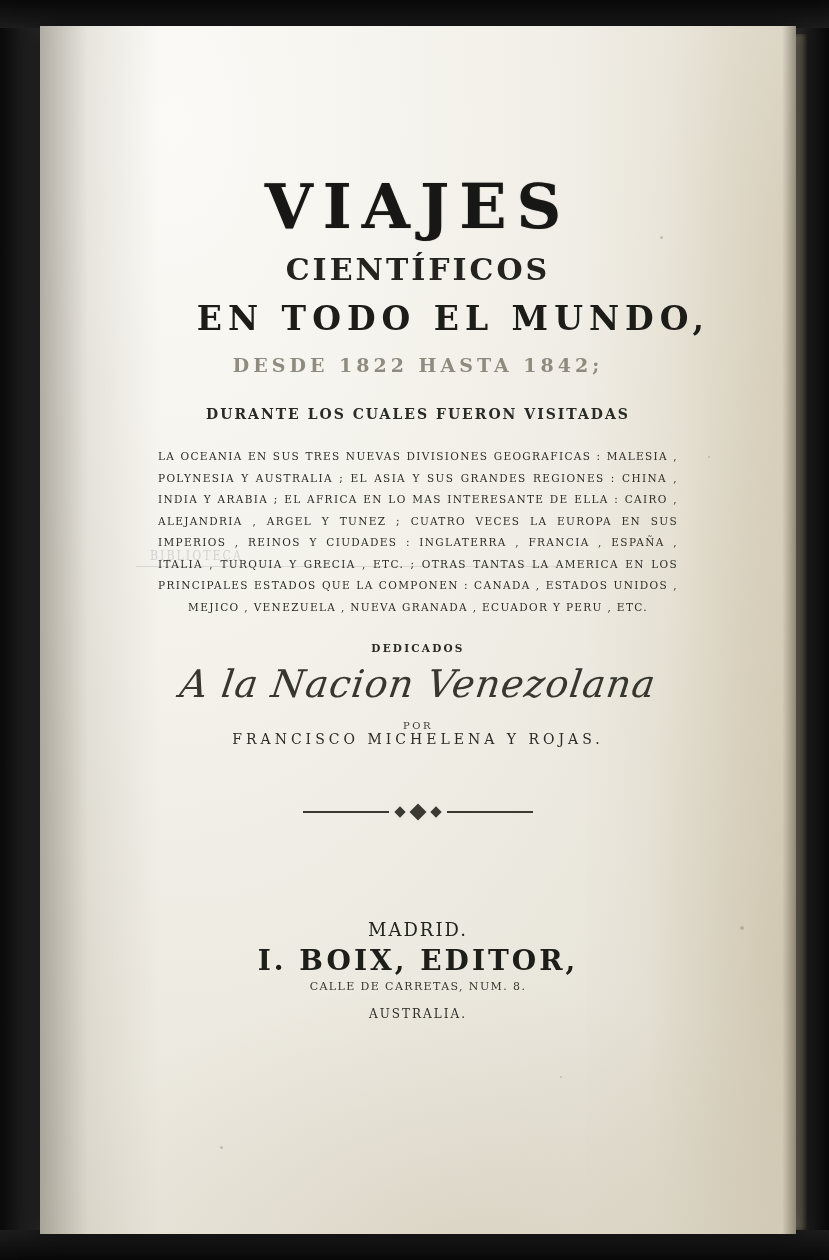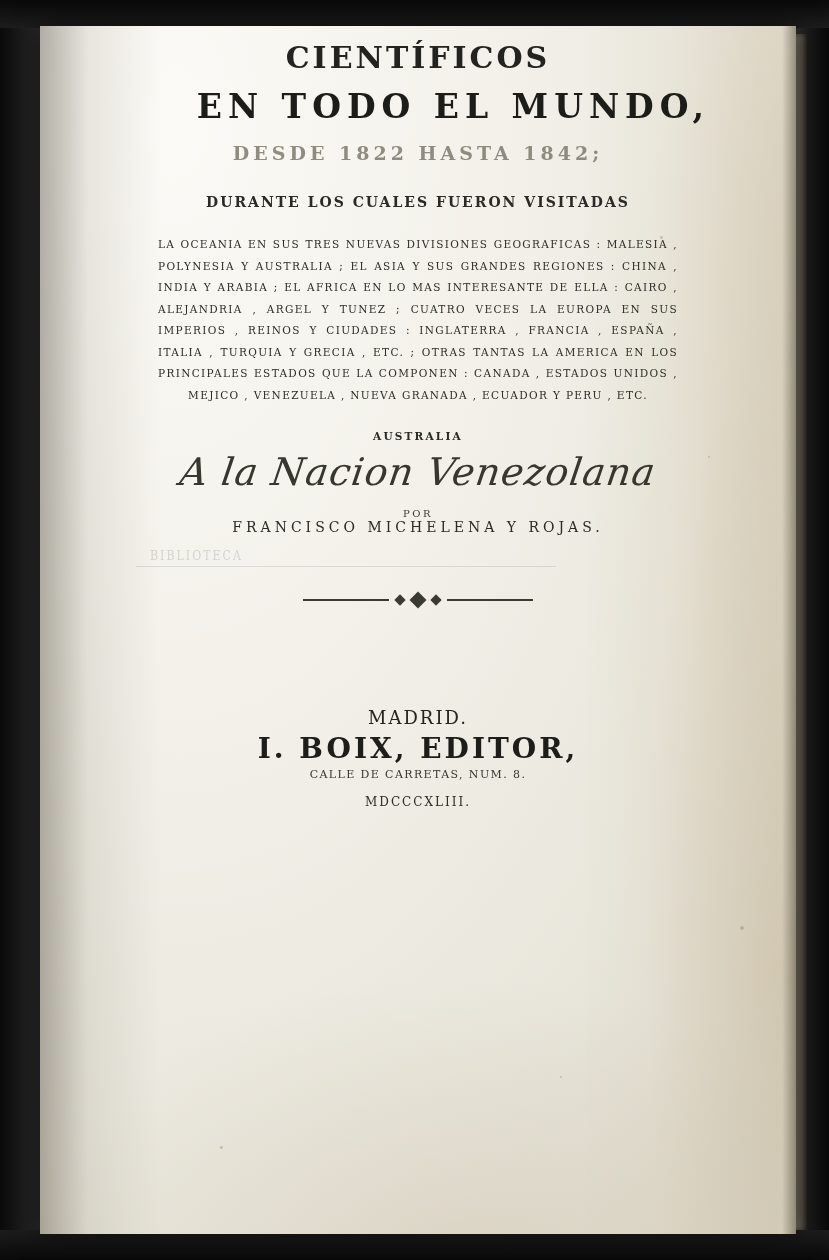--- a/index.html
+++ b/index.html
@@ -320,43 +320,44 @@
     <div class="ghost-stamp">BIBLIOTECA</div>
 
     <div class="speck" style="left:620px; top:210px; width:3px; height:3px;"></div>
     <div class="speck" style="left:668px; top:430px; width:2px; height:2px;"></div>
     <div class="speck" style="left:700px; top:900px; width:4px; height:4px;"></div>
     <div class="speck" style="left:520px; top:1050px; width:2px; height:2px;"></div>
     <div class="speck" style="left:180px; top:1120px; width:3px; height:3px;"></div>
 
     <div class="content">
 
+      <div class="t-main">VIAJES</div>
       <div class="t-sub1">CIENTÍFICOS</div>
       <div class="t-sub2">EN TODO EL MUNDO,</div>
       <div class="t-sub3">DESDE 1822 HASTA 1842;</div>
       <div class="t-sub4">DURANTE LOS CUALES FUERON VISITADAS</div>
 
       <div class="t-para">LA OCEANIA EN SUS TRES NUEVAS DIVISIONES GEOGRAFICAS : MALESIA , POLYNESIA Y AUSTRALIA ; EL ASIA Y SUS GRANDES REGIONES : CHINA , INDIA Y ARABIA ; EL AFRICA EN LO MAS INTERESANTE DE ELLA : CAIRO , ALEJANDRIA , ARGEL Y TUNEZ ; CUATRO VECES LA EUROPA EN SUS IMPERIOS , REINOS Y CIUDADES : INGLATERRA , FRANCIA , ESPAÑA , ITALIA , TURQUIA Y GRECIA , ETC. ; OTRAS TANTAS LA AMERICA EN LOS PRINCIPALES ESTADOS QUE LA COMPONEN : CANADA , ESTADOS UNIDOS , MEJICO , VENEZUELA , NUEVA GRANADA , ECUADOR Y PERU , ETC.</div>
 
-      <div class="t-ded">AUSTRALIA</div>
+      <div class="t-ded">DEDICADOS</div>
       <div class="t-script">A la Nacion Venezolana</div>
 
       <div class="t-por">POR</div>
       <div class="t-author">FRANCISCO MICHELENA Y ROJAS.</div>
 
       <div class="ornament">
         <div class="bar l"></div>
         <div class="dia s1"></div>
         <div class="dia"></div>
         <div class="dia s2"></div>
         <div class="bar r"></div>
       </div>
 
       <div class="imprint">
         <div class="t-city">MADRID.</div>
         <div class="t-pub">I. BOIX, EDITOR,</div>
         <div class="t-addr">CALLE DE CARRETAS, NUM. 8.</div>
-        <div class="t-year">MDCCCXLIII.</div>
+        <div class="t-year">AUSTRALIA.</div>
       </div>
 
     </div>
   </div>
 </div>
 
 </body></html>

